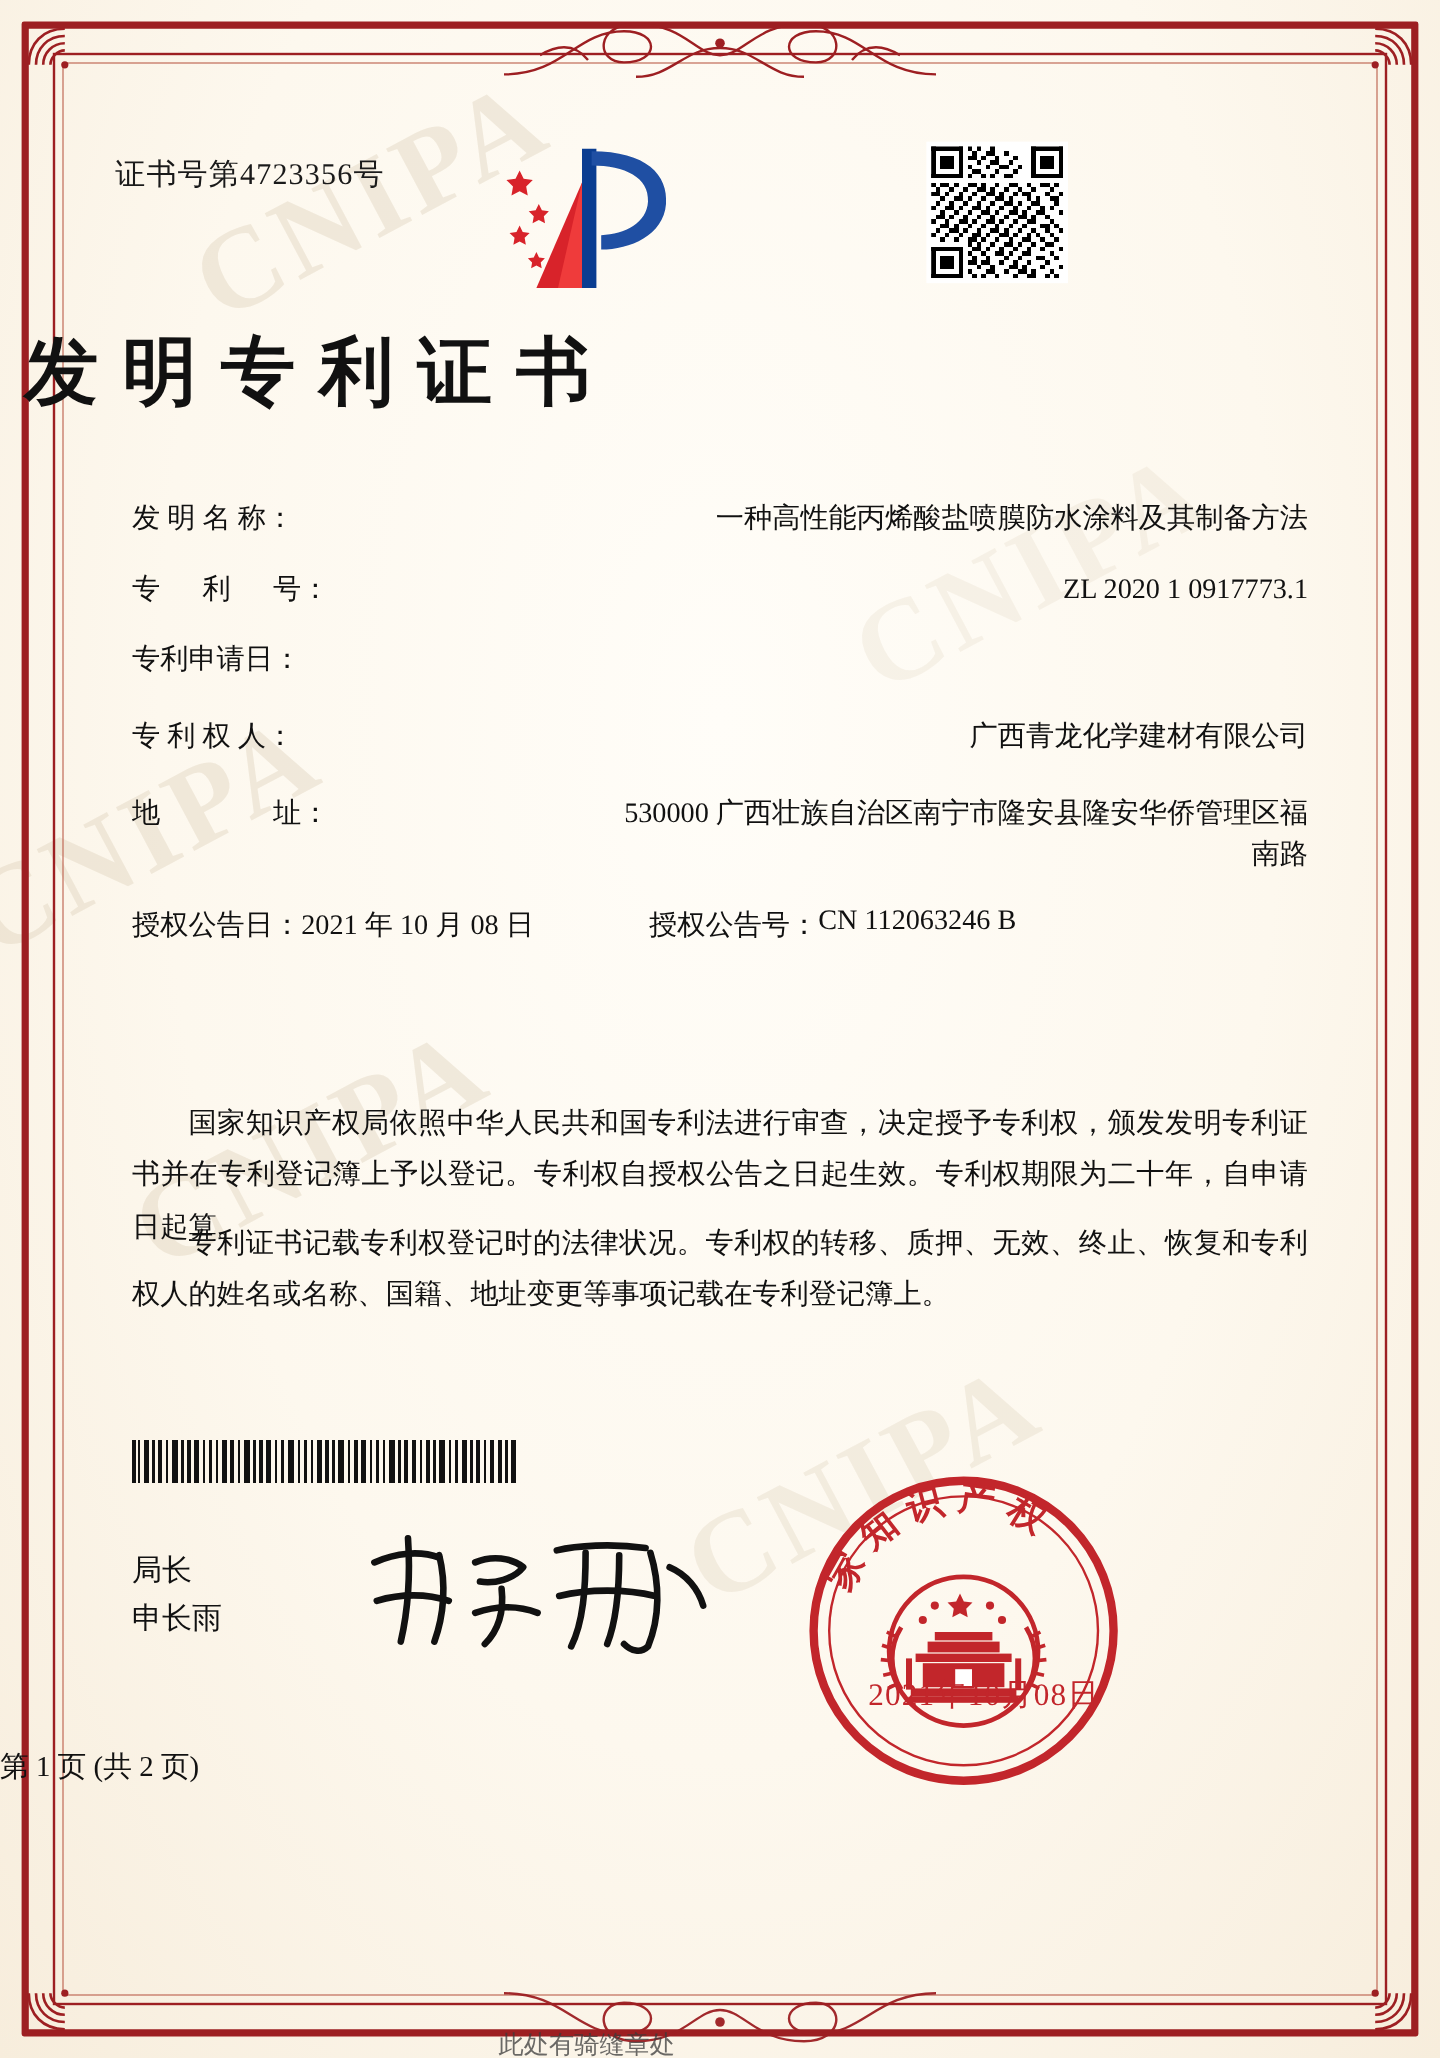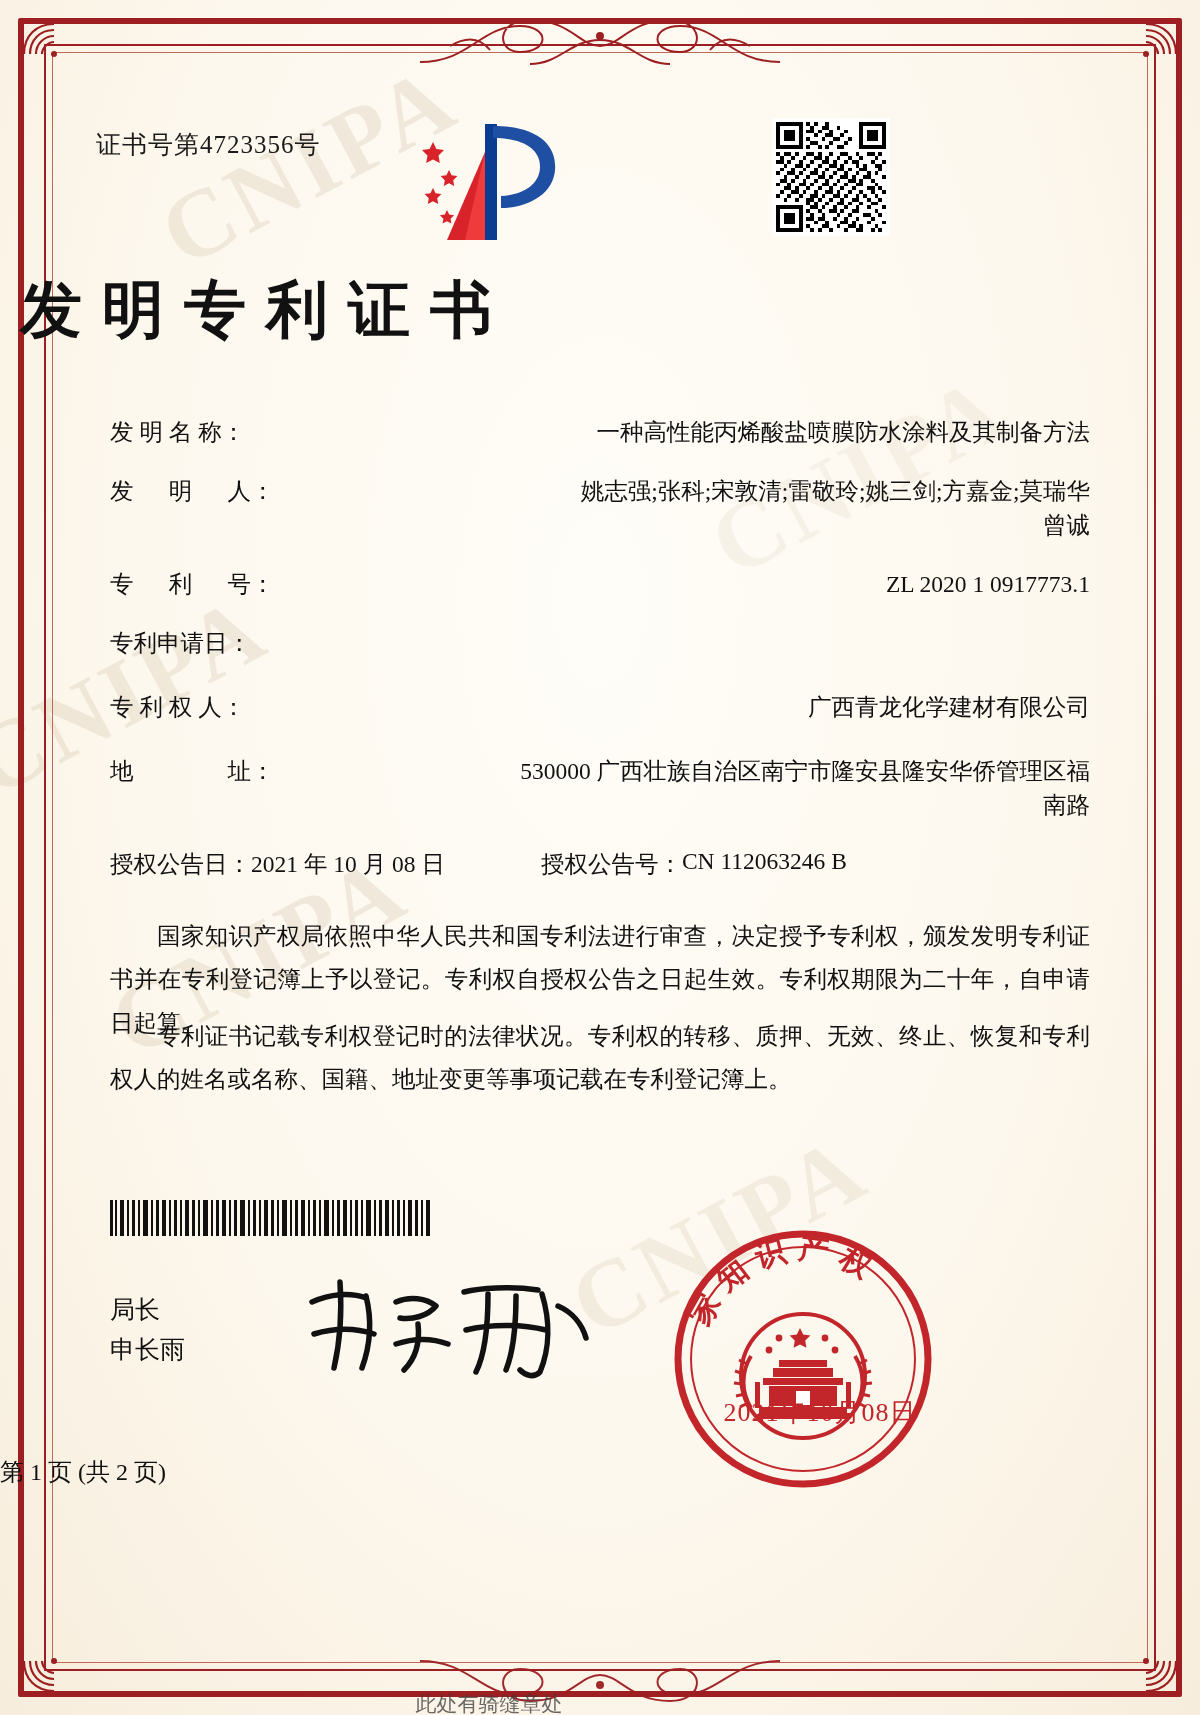--- a/index.html
+++ b/index.html
@@ -465,27 +465,20 @@
 
     <div class="title">发明专利证书</div>
 
     <div class="fields">
 
       <div class="row">
         <span class="lbl">发 明 名 称：</span>
         <span class="val">一种高性能丙烯酸盐喷膜防水涂料及其制备方法</span>
       </div>
 
-      <div class="row">
-        <span class="lbl">发 　 明 　 人：</span>
-        <span class="val">
-          <span>姚志强;张科;宋敦清;雷敬玲;姚三剑;方嘉金;莫瑞华</span>
-          <span class="l2">曾诚</span>
-        </span>
-      </div>
 
       <div class="row">
         <span class="lbl">专 　 利 　 号：</span>
         <span class="val">ZL 2020 1 0917773.1</span>
       </div>
 
       <div class="row" style="margin-top:24px">
         <span class="lbl">专利申请日：</span>
       </div>
 

